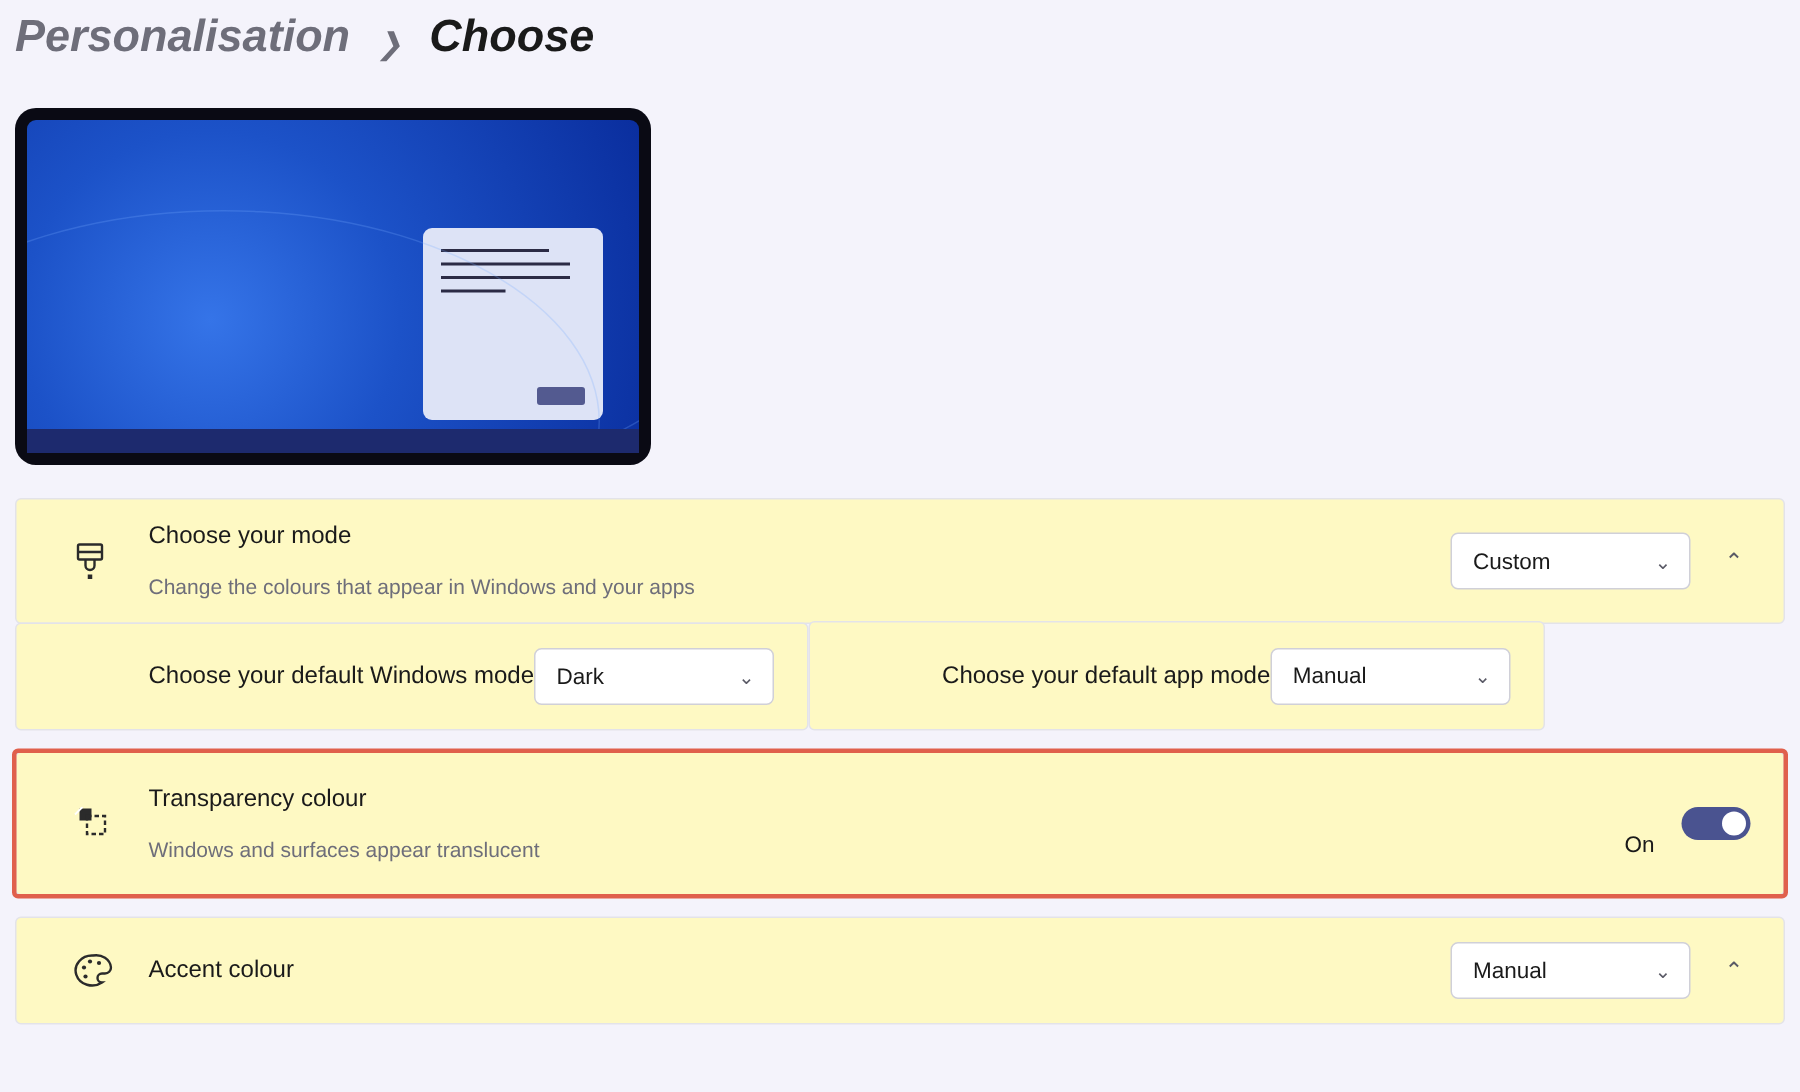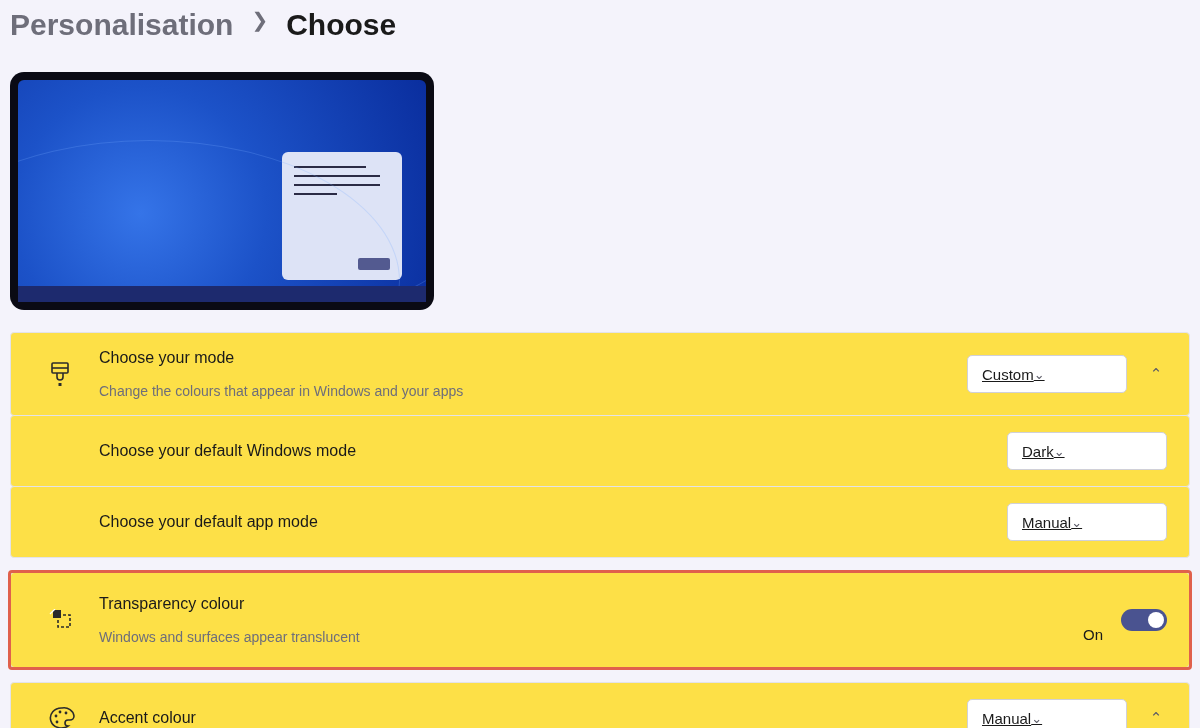--- a/index.html
+++ b/index.html
@@ -6,23 +6,24 @@
   html, body { width: 1200px; height: 728px; }
   body {
     background: #f4f3fb;
     font-family: "Segoe UI", -apple-system, Arial, sans-serif;
     color: #1a1a1a;
     padding: 8px 10px 0 10px;
     overflow: hidden;
   }
   .breadcrumb {
     display: flex;
-    align-items: flex-start;
+    align-items: flex-end;
     gap: 18px;
     margin-bottom: 30px;
+    font-style: italic;
   }
   .breadcrumb .parent {
     font-size: 30px;
     font-weight: 600;
     color: #6e6e7a;
   }
   .breadcrumb .chevron {
     font-size: 20px;
     color: #6e6e7a;
   }
@@ -98,31 +99,31 @@
     width: 32px; height: 12px;
     background: #535a90;
     border-radius: 2px;
   }
 
   .settings-list {
     display: flex;
     flex-direction: column;
   }
   .card, .subrow {
-    background: #fde047;
+    background: #fef9c3;
     border: 1px solid #e3e3e9;
     border-radius: 4px;
     display: flex;
     align-items: center;
     padding: 16px 22px 16px 38px;
   }
   .card + .card, .card + .subrow-group, .subrow + .subrow {
     margin-top: -1px;
   }
-  .subrow-group { display: flex; flex-direction: column; }
+  .subrow-group { display: flex; }
   .subrow {
     padding-left: 88px;
     min-height: 64px;
   }
   .icon-col {
     width: 50px;
     display: flex;
     align-items: center;
     justify-content: flex-start;
     color: #2b2b2b;
@@ -138,29 +139,29 @@
     margin-top: 16px;
   }
   .controls {
     display: flex;
     align-items: center;
     gap: 18px;
   }
   .select {
     display: flex;
     align-items: center;
+    justify-content: space-between;
     min-width: 160px;
     height: 38px;
     padding: 0 12px 0 14px;
     background: #ffffff;
     border: 1px solid #d0d0d8;
     border-radius: 5px;
     font-size: 15px;
     color: #1a1a1a;
-    text-decoration: underline;
   }
   .select .chev {
     font-size: 13px;
     color: #5a5a66;
   }
   .expand {
     width: 22px; height: 22px;
     display: flex; align-items: center; justify-content: center;
     color: #5a5a66;
     font-size: 15px;

